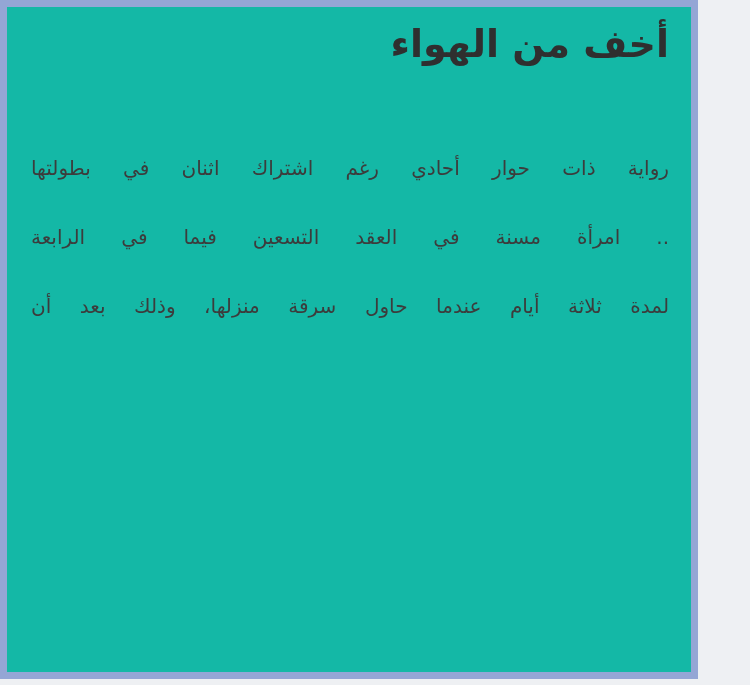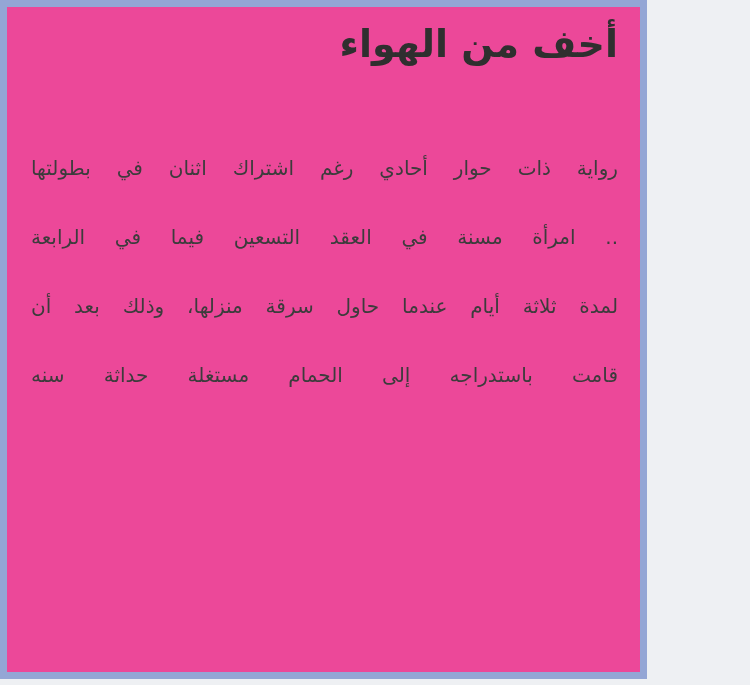--- a/index.html
+++ b/index.html
@@ -10,23 +10,23 @@
     overflow: hidden;
     background: #eef0f3;
     font-family: "DejaVu Sans", sans-serif;
   }
   .page {
     position: absolute;
     top: 0;
     right: auto;
     left: 0;
     box-sizing: border-box;
-    width: 647px;
+    width: 698px;
     height: 679px;
-    background: #ec4899;
+    background: #14b8a6;
     border: 7px solid #94a6d5;
     overflow: hidden;
     direction: rtl;
   }
   .page-inner {
     padding: 12px 22px 0 24px;
   }
   .title {
     margin: 0;
     color: #2f2f2f;
@@ -54,16 +54,15 @@
 <body>
 
 <div class="page">
   <div class="page-inner">
     <h1 class="title">أخف من الهواء</h1>
 
     <div class="article-body">
       <div class="para-line">رواية ذات حوار أحادي رغم اشتراك اثنان في بطولتها</div>
       <div class="para-line">.. امرأة مسنة في العقد التسعين فيما في الرابعة</div>
       <div class="para-line">لمدة ثلاثة أيام عندما حاول سرقة منزلها، وذلك بعد أن</div>
-      <div class="para-line">قامت باستدراجه إلى الحمام مستغلة حداثة سنه</div>
     </div>
   </div>
 </div>
 
 </body></html>

